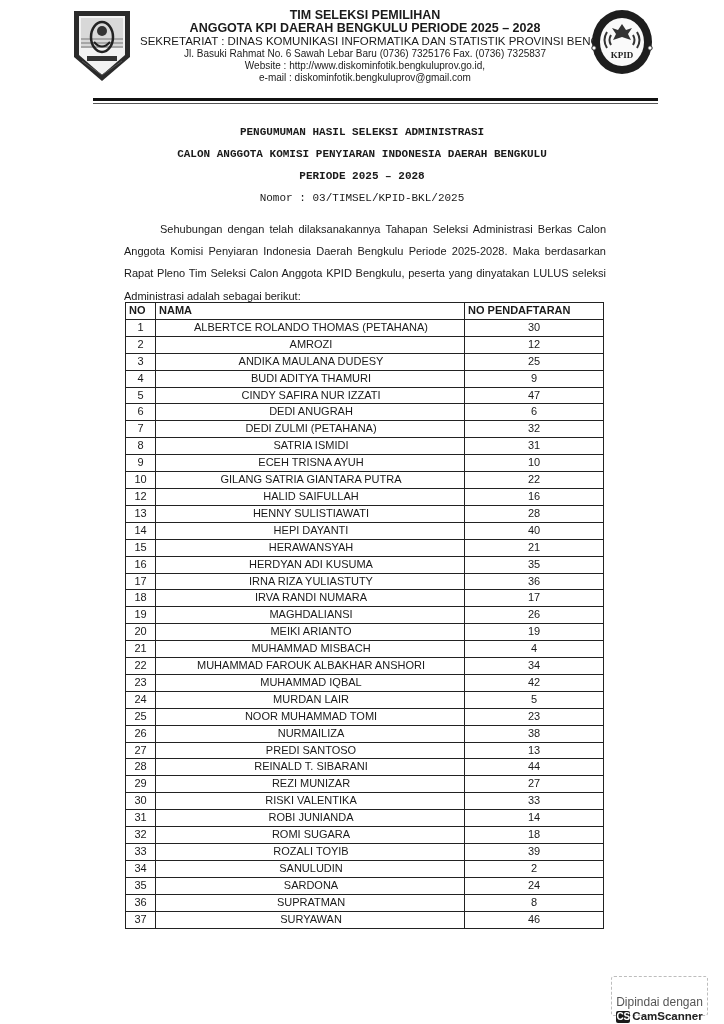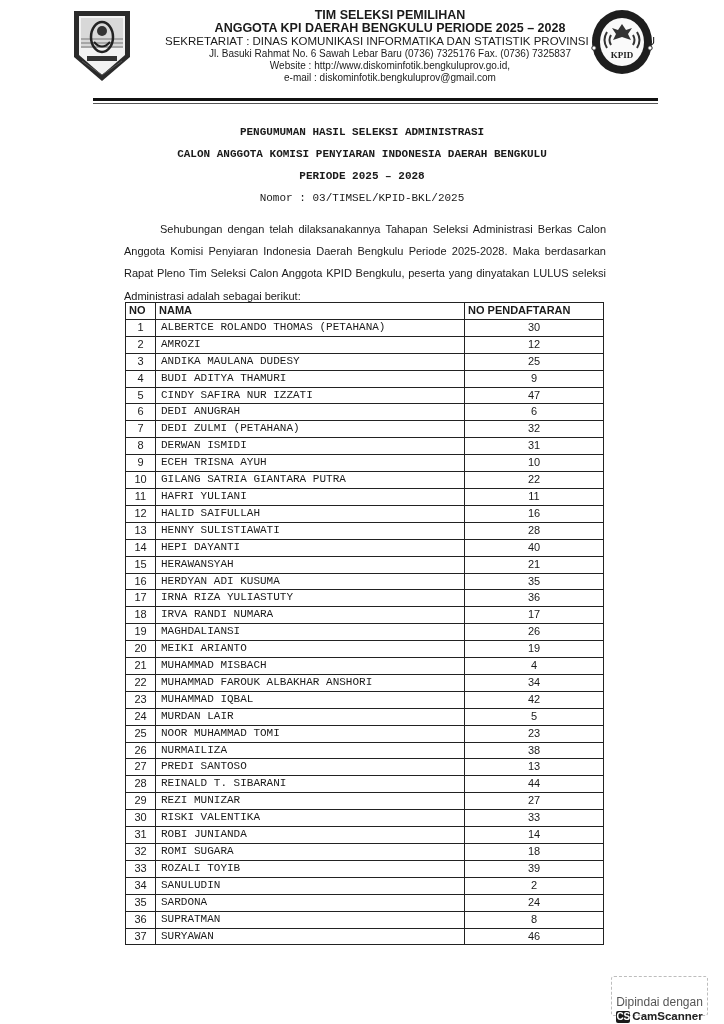--- a/index.html
+++ b/index.html
@@ -2,21 +2,21 @@
 <html><head>
 <meta charset="utf-8">
 <style>
   html, body { margin: 0; padding: 0; }
   body {
     width: 724px; height: 1024px; background: #ffffff; position: relative; overflow: hidden;
     font-family: "Liberation Sans", sans-serif; color: #1a1a1a;
   }
   .logo-left { position: absolute; left: 72px; top: 9px; width: 60px; height: 74px; }
   .logo-right { position: absolute; left: 590px; top: 8px; width: 64px; height: 70px; text-align: center; }
-  .letterhead { position: absolute; left: 140px; top: 9px; width: 450px; text-align: center; margin-left: 25px; }
+  .letterhead { position: absolute; left: 140px; top: 9px; width: 450px; text-align: center; }
   .lh-line { font-size: 11.5px; line-height: 12.6px; white-space: nowrap; }
   .lh-bold { font-weight: bold; font-size: 12.5px; line-height: 13px; }
   .lh-small { font-size: 10px; line-height: 12.2px; }
   .lh-link { }
   .rule-thick { position: absolute; left: 93px; top: 98px; width: 565px; height: 3px; background: #111; }
   .rule-thin { position: absolute; left: 93px; top: 103px; width: 565px; height: 1px; background: #555; }
 
   .title-block { position: absolute; left: 100px; top: 121px; width: 524px; text-align: center; font-family: Liberation Mono, monospace; }
   .title-line { font-weight: bold; font-size: 11px; line-height: 22px; white-space: nowrap; }
   .nomor { font-size: 11px; line-height: 22px; }
@@ -28,21 +28,21 @@
 
   table.list {
     position: absolute; left: 125px; top: 302px; width: 479px;
     border-collapse: collapse; font-size: 11px;
   }
   table.list th, table.list td {
     border: 1px solid #222; height: 15.9px; padding: 0 3px; line-height: 15.9px;
   }
   table.list th { font-weight: bold; text-align: left; }
   table.list td.no { text-align: center; width: 23px; }
-  table.list td.nama { text-align: left; padding-left: 5px; width: 300px; font-family: Liberation Mono, monospace; }
+  table.list td.nama { text-align: center; padding-left: 5px; width: 300px; }
   table.list td.reg { text-align: center; }
 
   .scanner-badge {
     position: absolute; left: 611px; top: 976px; width: 95px; height: 38px;
     border: 1px dashed #bdbdbd; border-radius: 3px; text-align: center;
   }
   .scan-top { font-size: 12px; color: #555; margin-top: 18px; }
   .scan-brand { font-size: 11.5px; font-weight: bold; color: #222; margin-top: 1px; white-space: nowrap; }
   .cs-icon {
     display: inline-block; width: 14px; height: 12px; background: #1a1a1a; color: #fff;
@@ -143,37 +143,32 @@
         <td class="nama">DEDI ANUGRAH</td>
         <td class="reg">6</td>
       </tr>
       <tr>
         <td class="no">7</td>
         <td class="nama">DEDI ZULMI (PETAHANA)</td>
         <td class="reg">32</td>
       </tr>
       <tr>
         <td class="no">8</td>
-        <td class="nama">DERWAN ISMIDI</td>
+        <td class="nama">SATRIA ISMIDI</td>
         <td class="reg">31</td>
       </tr>
       <tr>
         <td class="no">9</td>
         <td class="nama">ECEH TRISNA AYUH</td>
         <td class="reg">10</td>
       </tr>
       <tr>
         <td class="no">10</td>
         <td class="nama">GILANG SATRIA GIANTARA PUTRA</td>
         <td class="reg">22</td>
-      </tr>
-      <tr>
-        <td class="no">11</td>
-        <td class="nama">HAFRI YULIANI</td>
-        <td class="reg">11</td>
       </tr>
       <tr>
         <td class="no">12</td>
         <td class="nama">HALID SAIFULLAH</td>
         <td class="reg">16</td>
       </tr>
       <tr>
         <td class="no">13</td>
         <td class="nama">HENNY SULISTIAWATI</td>
         <td class="reg">28</td>

